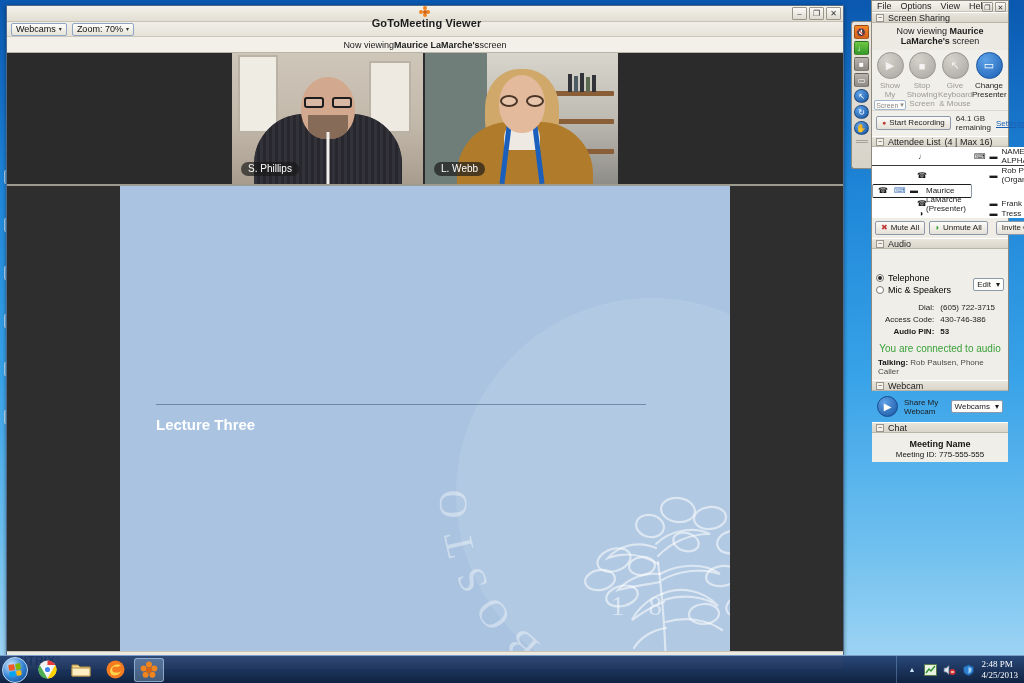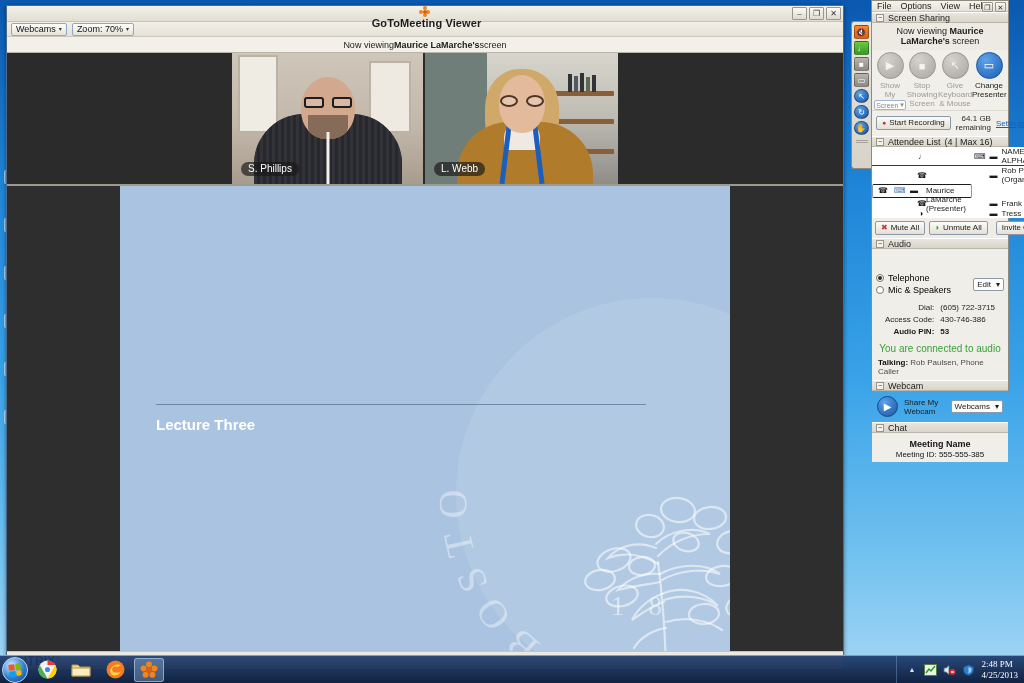--- a/index.html
+++ b/index.html
@@ -225,21 +225,21 @@
   }
   .rec-row{
     display:flex;align-items:center;gap:5px;padding:3px 4px 4px 4px;background:#f1efe9;
     border-top:1px solid #dcd8cf;
   }
   .btn{
     font-size:8px;padding:1px 5px;border:1px solid #8c99ab;border-radius:2px;
     background:linear-gradient(180deg,#fcfbf8,#e4e0d6);color:#1b1b1b;white-space:nowrap;
     display:flex;align-items:center;gap:3px;line-height:1.25;
   }
-  .rec-left{font-size:8px;color:#2a2a2a;flex:1;text-align:right;}
+  .rec-left{font-size:8px;color:#2a2a2a;flex:1;}
   .link{font-size:8px;color:#1a5fb4;text-decoration:underline;}
 
   
   .att-table{width:100%;border-collapse:collapse;background:#fff;}
   .att-table td{font-size:8px;padding:0 2px;height:10px;border:none;color:#1b1b1b;}
   .att-head td{border-bottom:1px solid #3a3a3a;font-size:8px;color:#1b1b1b;}
   .att-row.sel{border-top:1px solid #1c1c1c;border-bottom:1px solid #1c1c1c;background:#fdfdfd;}
   .c-ico{width:11px;text-align:center;}
   .mic-on{color:#2aa22a;} .mic-off{color:#9c9c9c;}
   .cam-on{color:#24a524;} .cam-off{color:#a8a8a8;}
@@ -665,21 +665,21 @@
         <span>▾</span>
       </div>
     </div>
 
     <div class="sec-head">
       <span class="collapse">−</span>
       <span>Chat</span>
     </div>
     <div class="brand">
       <div class="mname">Meeting Name</div>
-      <div class="mid">Meeting ID: 555-555-385</div>
+      <div class="mid">Meeting ID: 775-555-555</div>
     </div>
   </div>
 
   <div id="taskbar">
     <div id="start-orb">
       <div class="orb-flag">
         <i style="background:#f05a28"></i>
           <i style="background:#7fba00"></i>
         <i style="background:#00a4ef"></i>
           <i style="background:#ffb900"></i>

